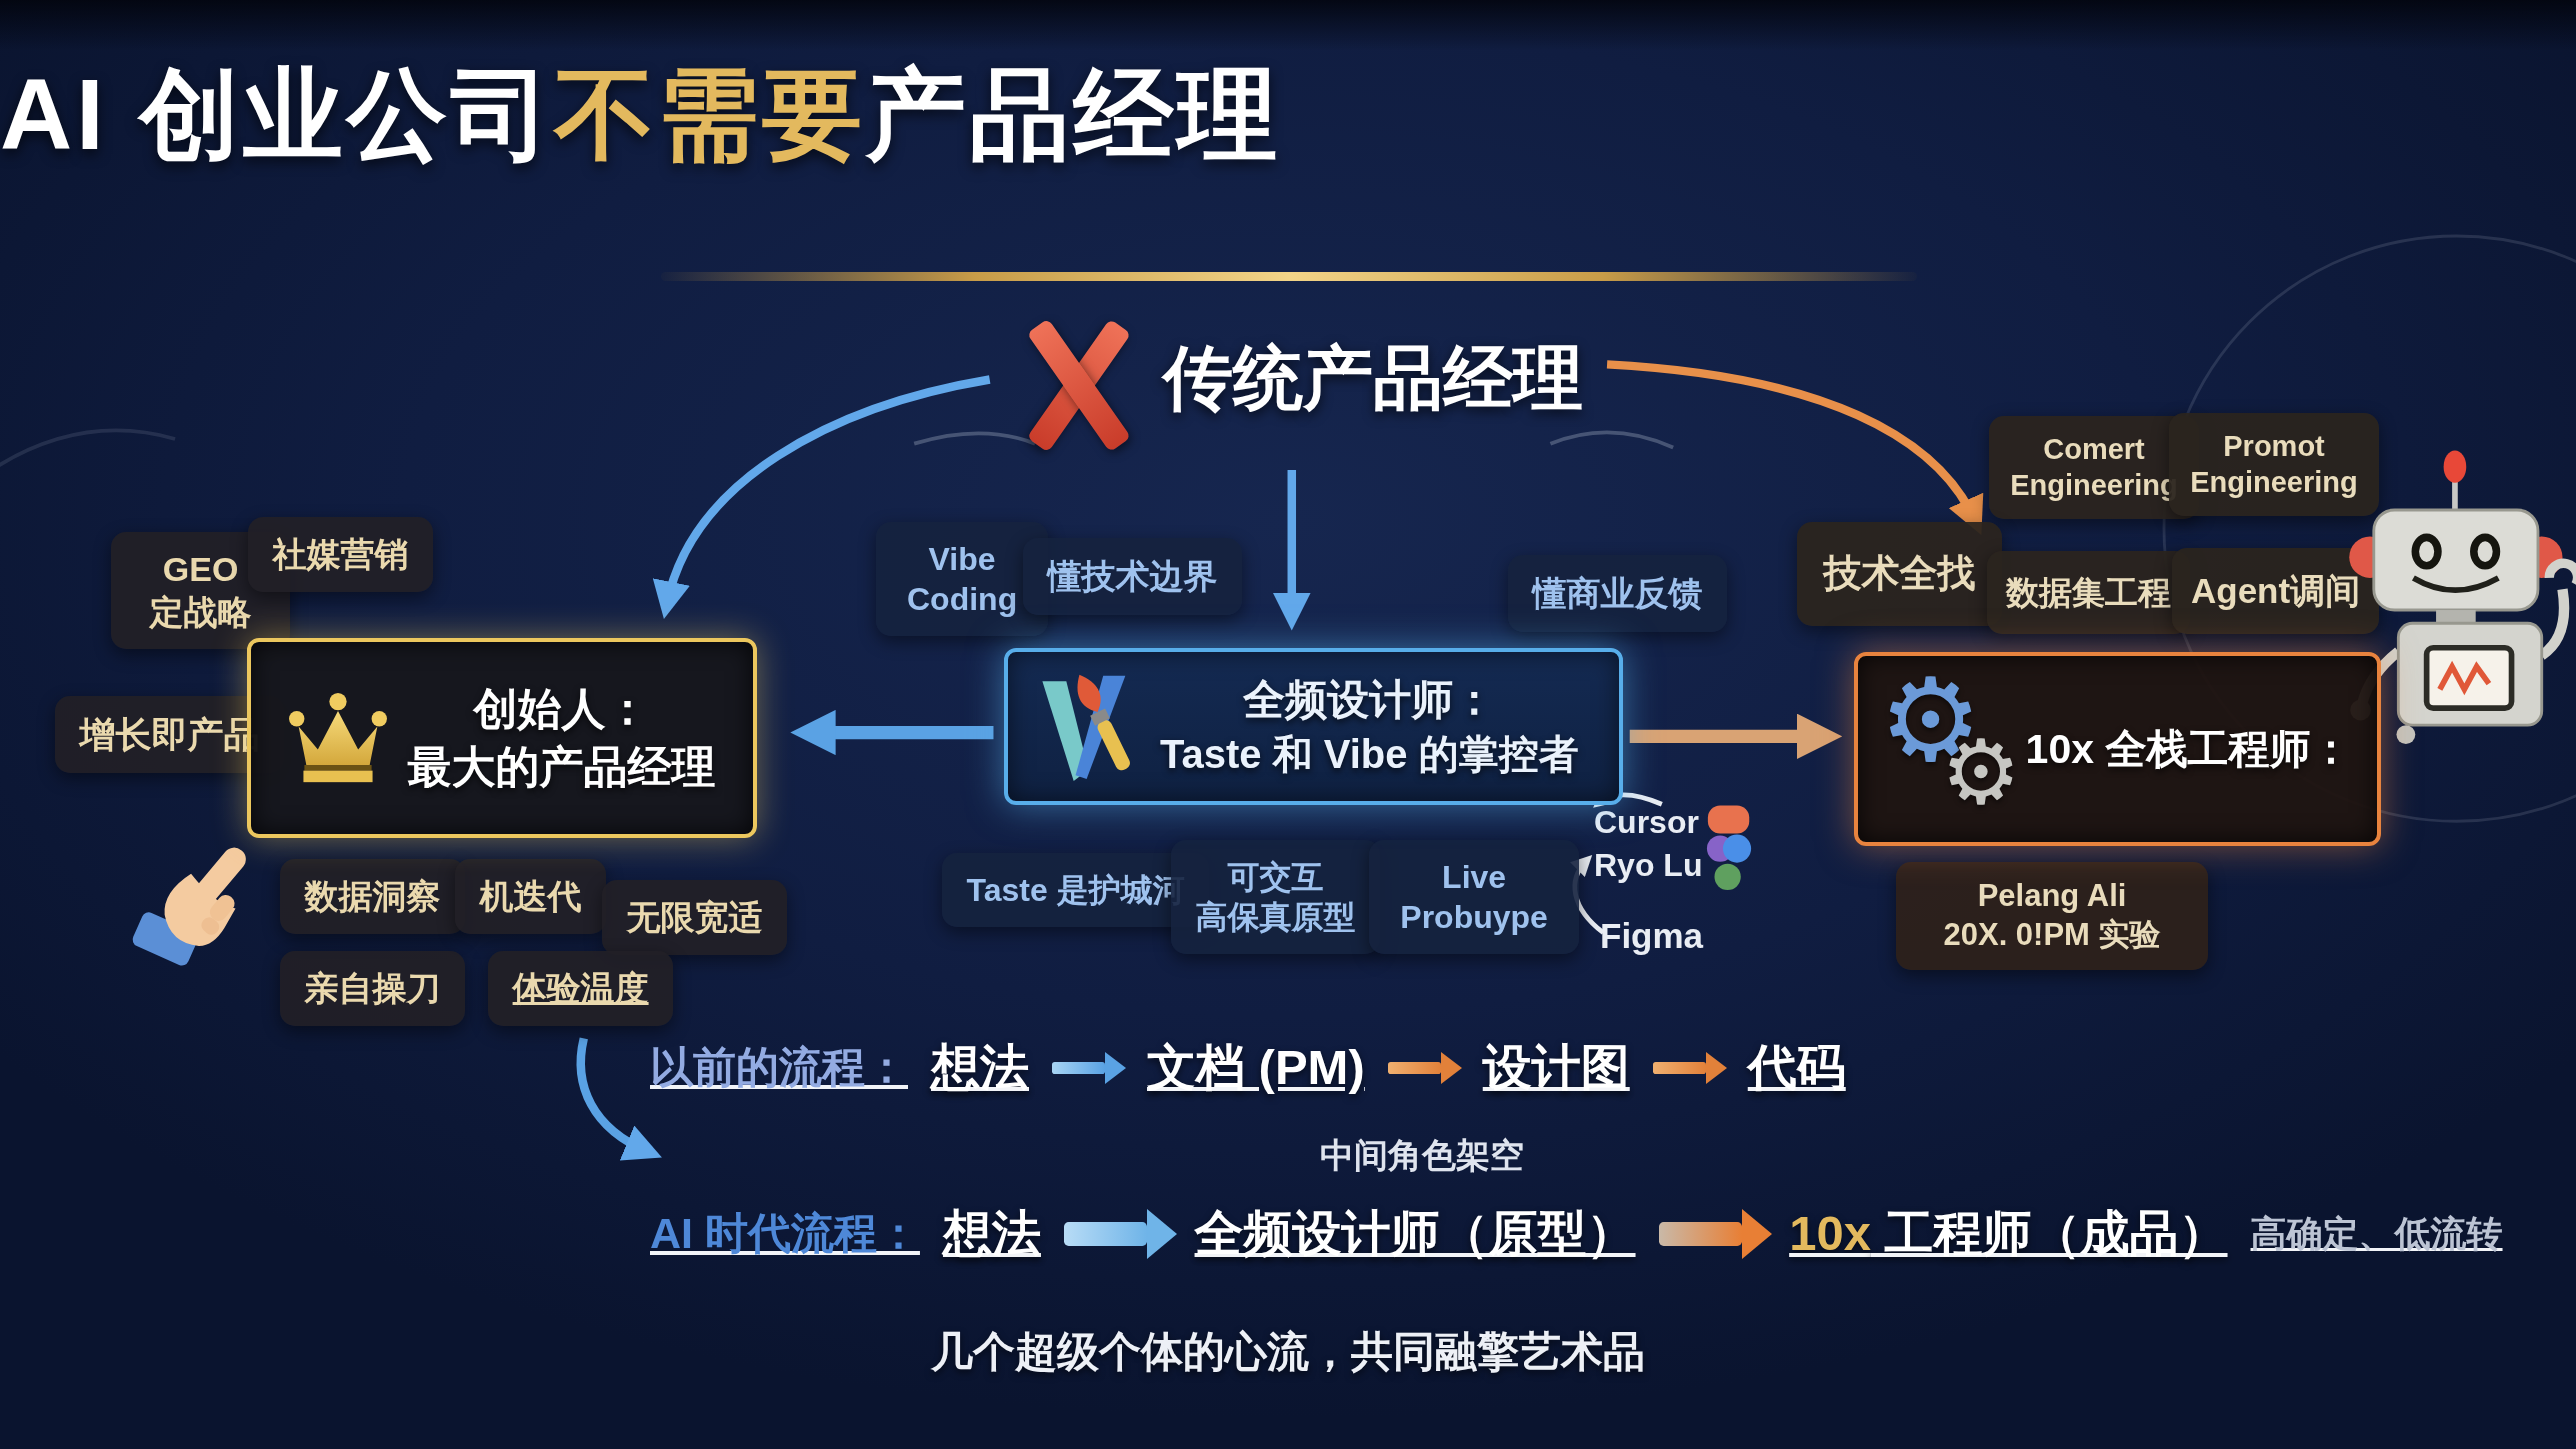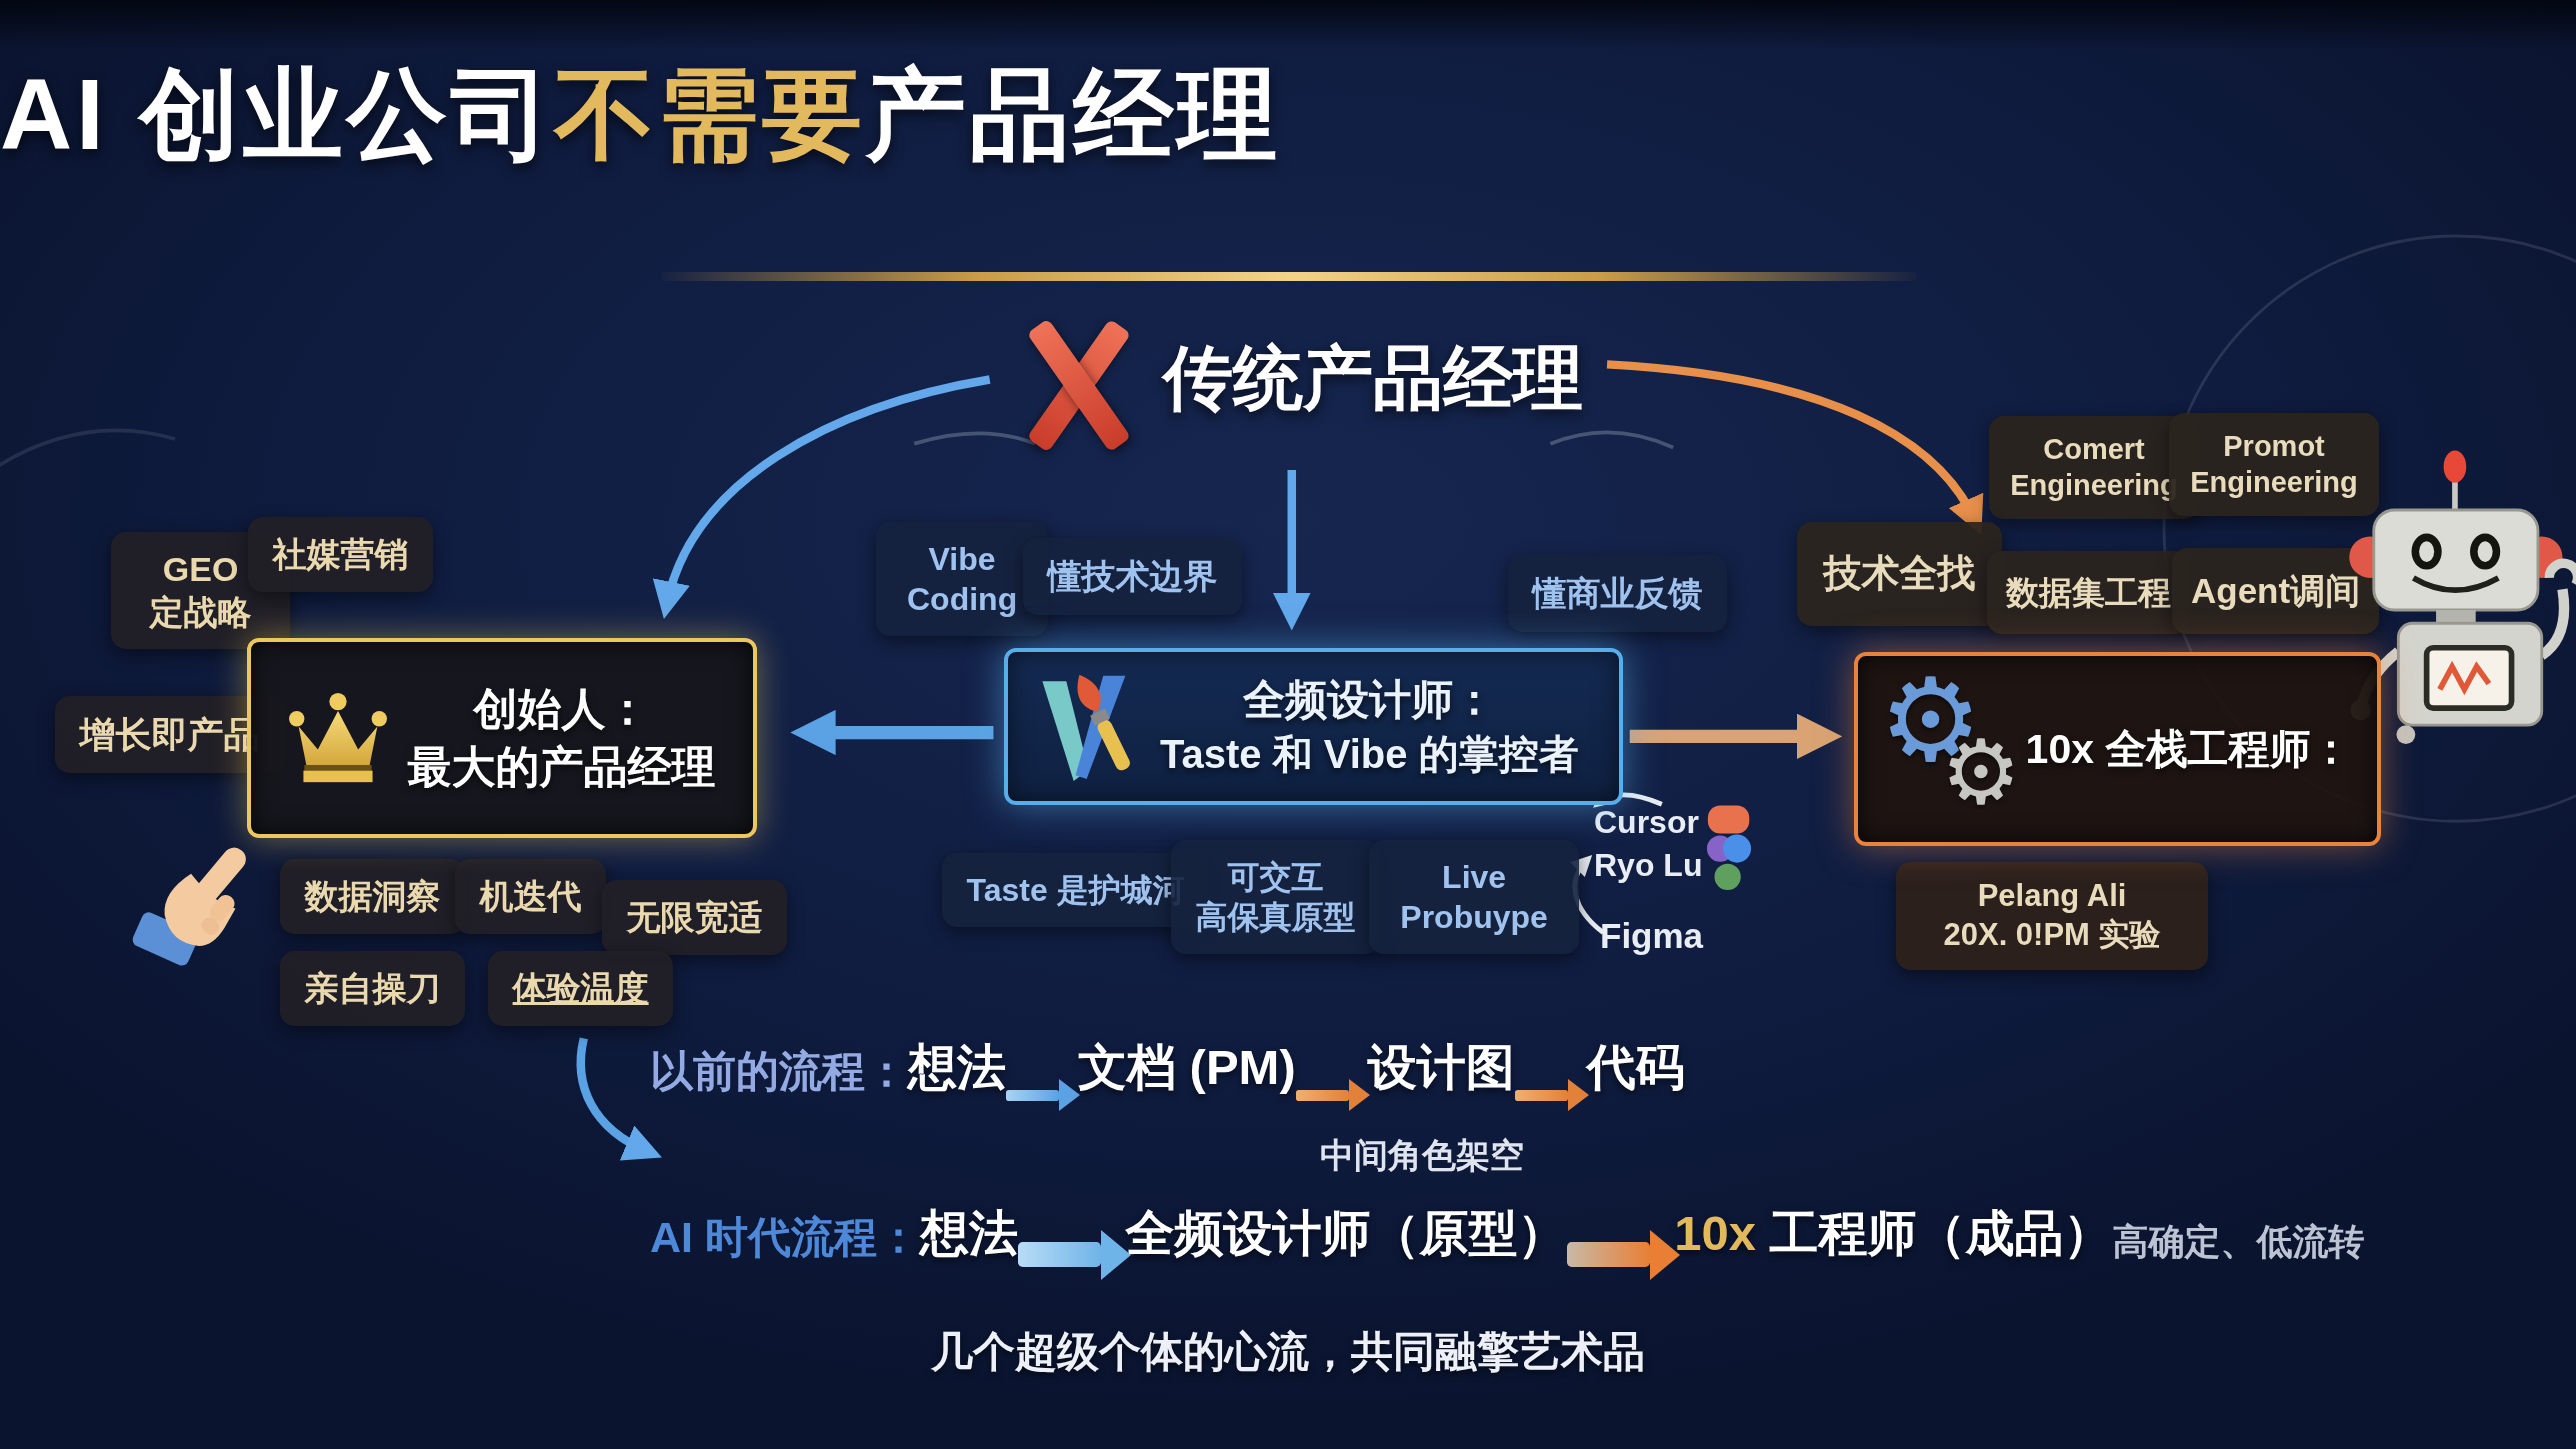--- a/index.html
+++ b/index.html
@@ -42,21 +42,21 @@
   .gear{position:absolute;font-family:"DejaVu Sans",sans-serif;line-height:1;}
   .g1{left:0px;top:-5.7px;font-size:115px;color:#6b9ad8;text-shadow:0 2.8px 5.7px rgba(0,0,0,.5);}
   .g2{left:62px;top:59px;font-size:89px;color:#c6c6c2;text-shadow:0 2.8px 5.7px rgba(0,0,0,.5);}
   
   .tag{position:absolute;z-index:3;border-radius:15px;text-align:center;font-weight:700;
        line-height:1.25;box-shadow:0 5.7px 17px rgba(0,0,0,.45);}
   .tag-gold{background:rgba(34,32,38,.92);color:#ead9ae;font-size:34px;padding:16px 24.6px;}
   .tag-blue{background:rgba(21,34,62,.9);color:#9fc2ee;font-size:34px;padding:17px 24.6px;}
   .tag-brown{background:rgba(43,36,30,.94);color:#e9dcbc;font-size:29px;padding:15px 19px;}
   
-  .flowrow{display:flex;align-items:flex-end;z-index:3;white-space:nowrap;}
+  .flowrow{display:flex;align-items:center;gap:23px;z-index:3;white-space:nowrap;text-decoration:underline;}
   .flowlabel{font-size:43px;font-weight:800;}
   .fstep{font-size:49px;font-weight:800;color:#ffffff;text-shadow:0 2.8px 7.6px rgba(0,0,0,.6);}
   .fa{display:inline-block;position:relative;height:11.3px;width:53px;border-radius:2.8px;margin-right:19px;}
   .fa::after{content:"";position:absolute;left:100%;top:50%;transform:translateY(-50%);
     border-top:16px solid transparent;border-bottom:16px solid transparent;border-left:21px solid;}
   .fa.blue{background:linear-gradient(90deg,#a8d4f4,#5aa2e4);} .fa.blue::after{border-left-color:#5aa2e4;}
   .fa.orange{background:linear-gradient(90deg,#f0b070,#e2813a);} .fa.orange::after{border-left-color:#e2813a;}
   .fa.big{height:24.6px;width:83px;border-radius:4.7px;margin-right:24.6px;}
   .fa.big::after{border-top-width:25.5px;border-bottom-width:25.5px;border-left-width:30px;}
   .fa.bigblue{background:linear-gradient(90deg,#b8dcf6,#6fb4e8);} .fa.bigblue::after{border-left-color:#6fb4e8;}

